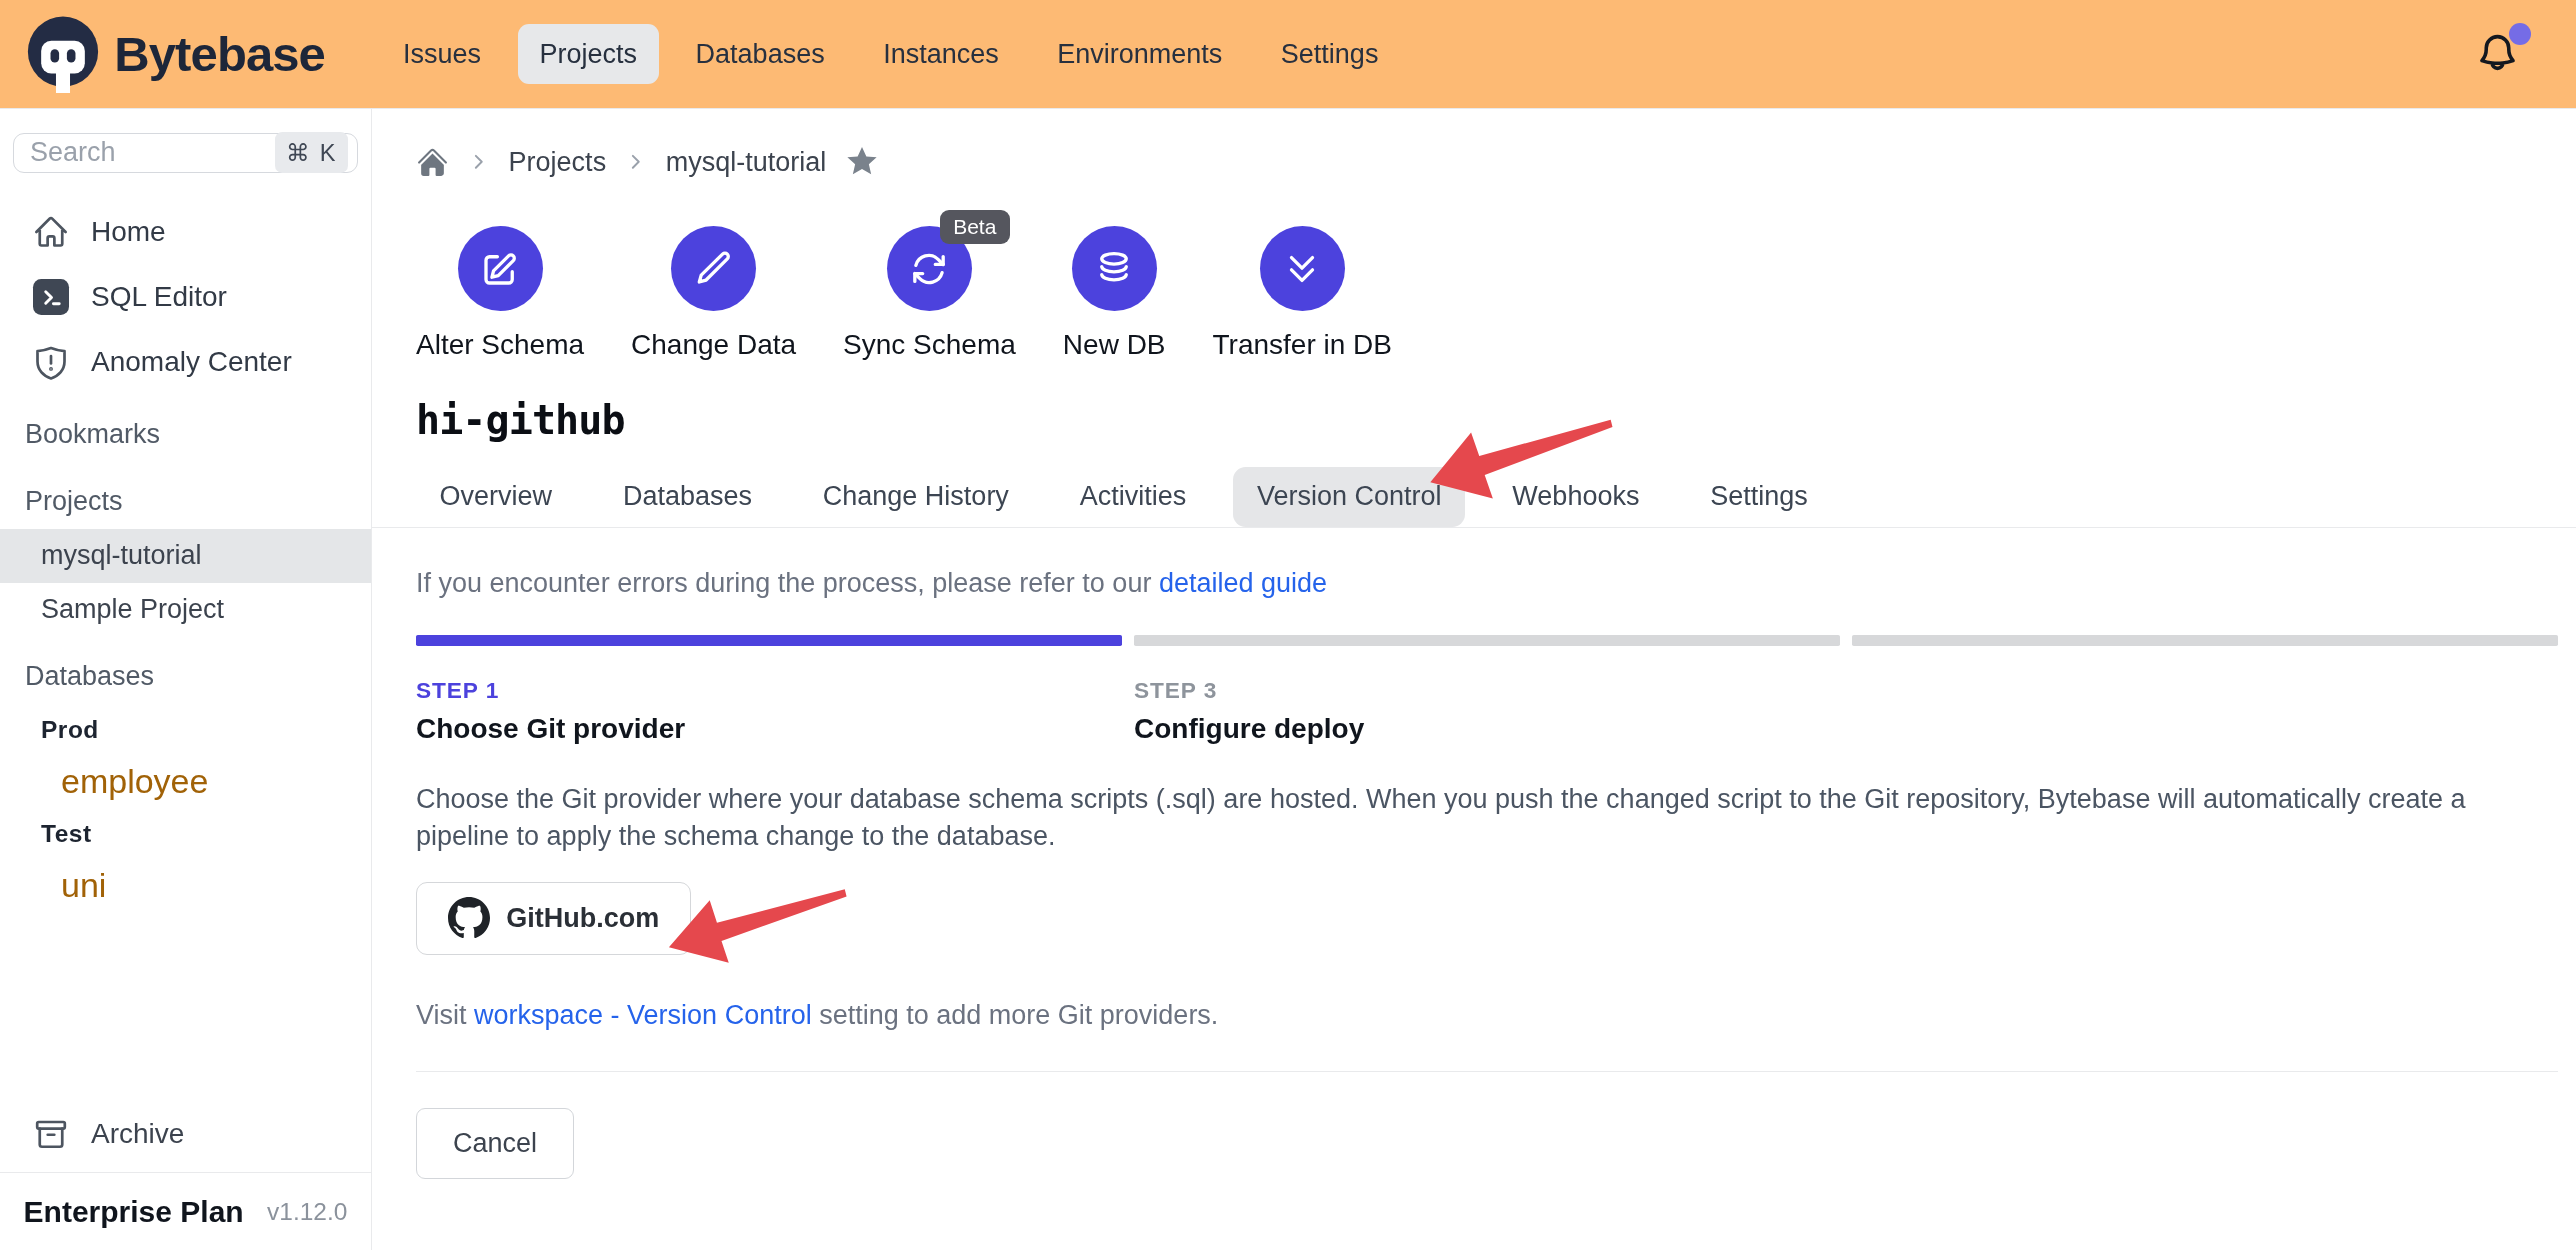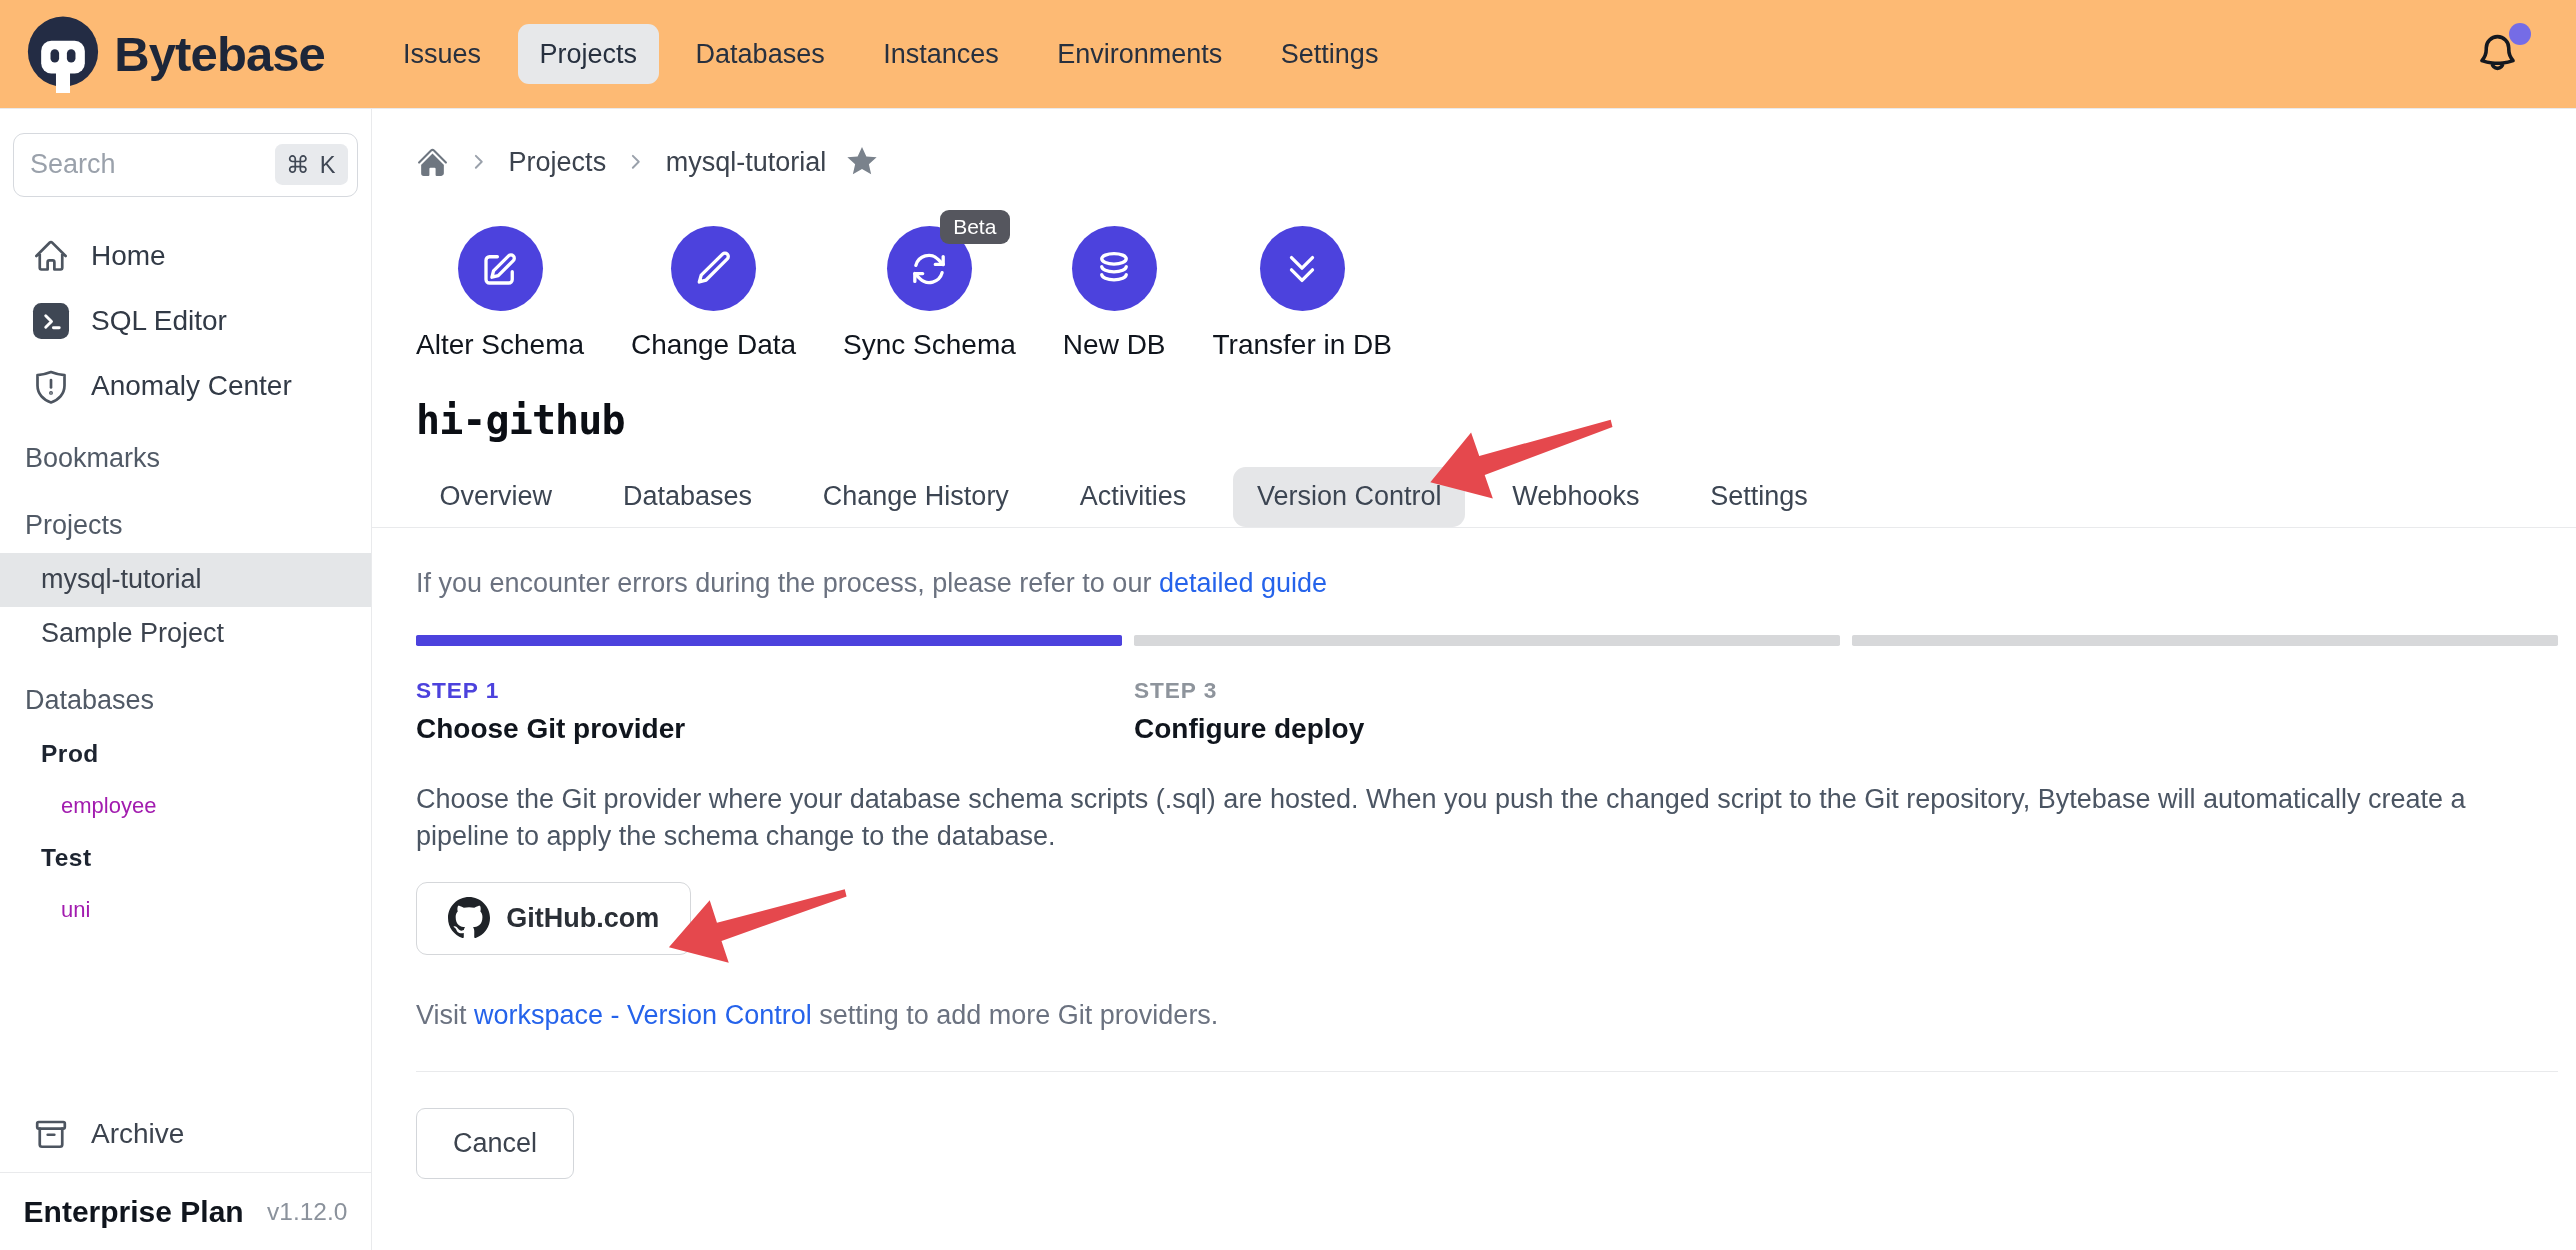--- a/index.html
+++ b/index.html
@@ -19,21 +19,21 @@
   .bell-wrap svg { width:45px; height:45px; }
   .bell-dot { position:absolute; top:-7.3px; right:-9px; width:22px; height:22px;
     border-radius:50%; background:#756ce6; }
 
   
   .shell { display:flex; height:1142px; }
 
   
   .sidebar { width:372px; min-width:372px; border-right:1.8px solid #e9eaec;
     display:flex; flex-direction:column; background:#fff; }
-  .search-box { margin:23.6px 12.7px 0 12.7px; height:64px; border:1.8px solid #d6d9de; border-radius:11px;
+  .search-box { margin:23.6px 12.7px 0 12.7px; height:40px; border:1.8px solid #d6d9de; border-radius:11px;
     display:flex; align-items:center; padding:0 9px 0 16.3px; }
   .search-input { flex:1; border:none; outline:none; font-size:27px; color:#374151; min-width:0;
     font-family:"Liberation Sans", sans-serif; }
   .search-input::placeholder { color:#9aa1ab; }
   .kbd-badge { background:#e8eaed; border-radius:7.3px; padding:6.3px 11px; font-size:23.6px;
     color:#3f4754; letter-spacing:1.8px; white-space:nowrap; }
   .side-menu { margin-top:27px; }
   .side-row { height:65px; display:flex; align-items:center; gap:22px; padding-left:33px;
     font-size:28px; color:#323a46; cursor:pointer; }
   .side-row svg { width:36px; height:36px; flex:none; }
@@ -41,21 +41,21 @@
     align-items:center; justify-content:center; flex:none; }
   .sqlicon svg { width:27px; height:27px; }
   .side-header { margin-top:11px; height:56px; line-height:56px; padding-left:25px;
     font-size:27px; color:#515a66; }
   .proj-row { height:54px; display:flex; align-items:center; padding-left:41px;
     font-size:27px; color:#3c434e; cursor:pointer; }
   .proj-row.selected { background:#e4e6e8; }
   .env-row { height:52px; display:flex; align-items:center; padding-left:41px;
     font-size:24.5px; font-weight:bold; letter-spacing:0.5px; color:#1d2430; }
   .db-row { height:52px; display:flex; align-items:center; padding-left:61px;
-    font-size:22px; color:#a21caf; cursor:pointer; }
+    font-size:34px; color:#a16207; cursor:pointer; }
   .side-spacer { flex:1; }
   .archive-row { height:76px; display:flex; align-items:center; gap:22px; padding-left:33px;
     font-size:28px; color:#3c434e; cursor:pointer; }
   .archive-row svg { width:36px; height:36px; }
   .side-divider { border-top:1.8px solid #e9eaec; }
   .plan-row { height:78px; display:flex; align-items:center; justify-content:space-between;
     padding:0 23.6px; }
   .plan-name { font-size:30px; font-weight:bold; color:#10151d; }
   .plan-version { font-size:24.5px; color:#8b929c; }
 

